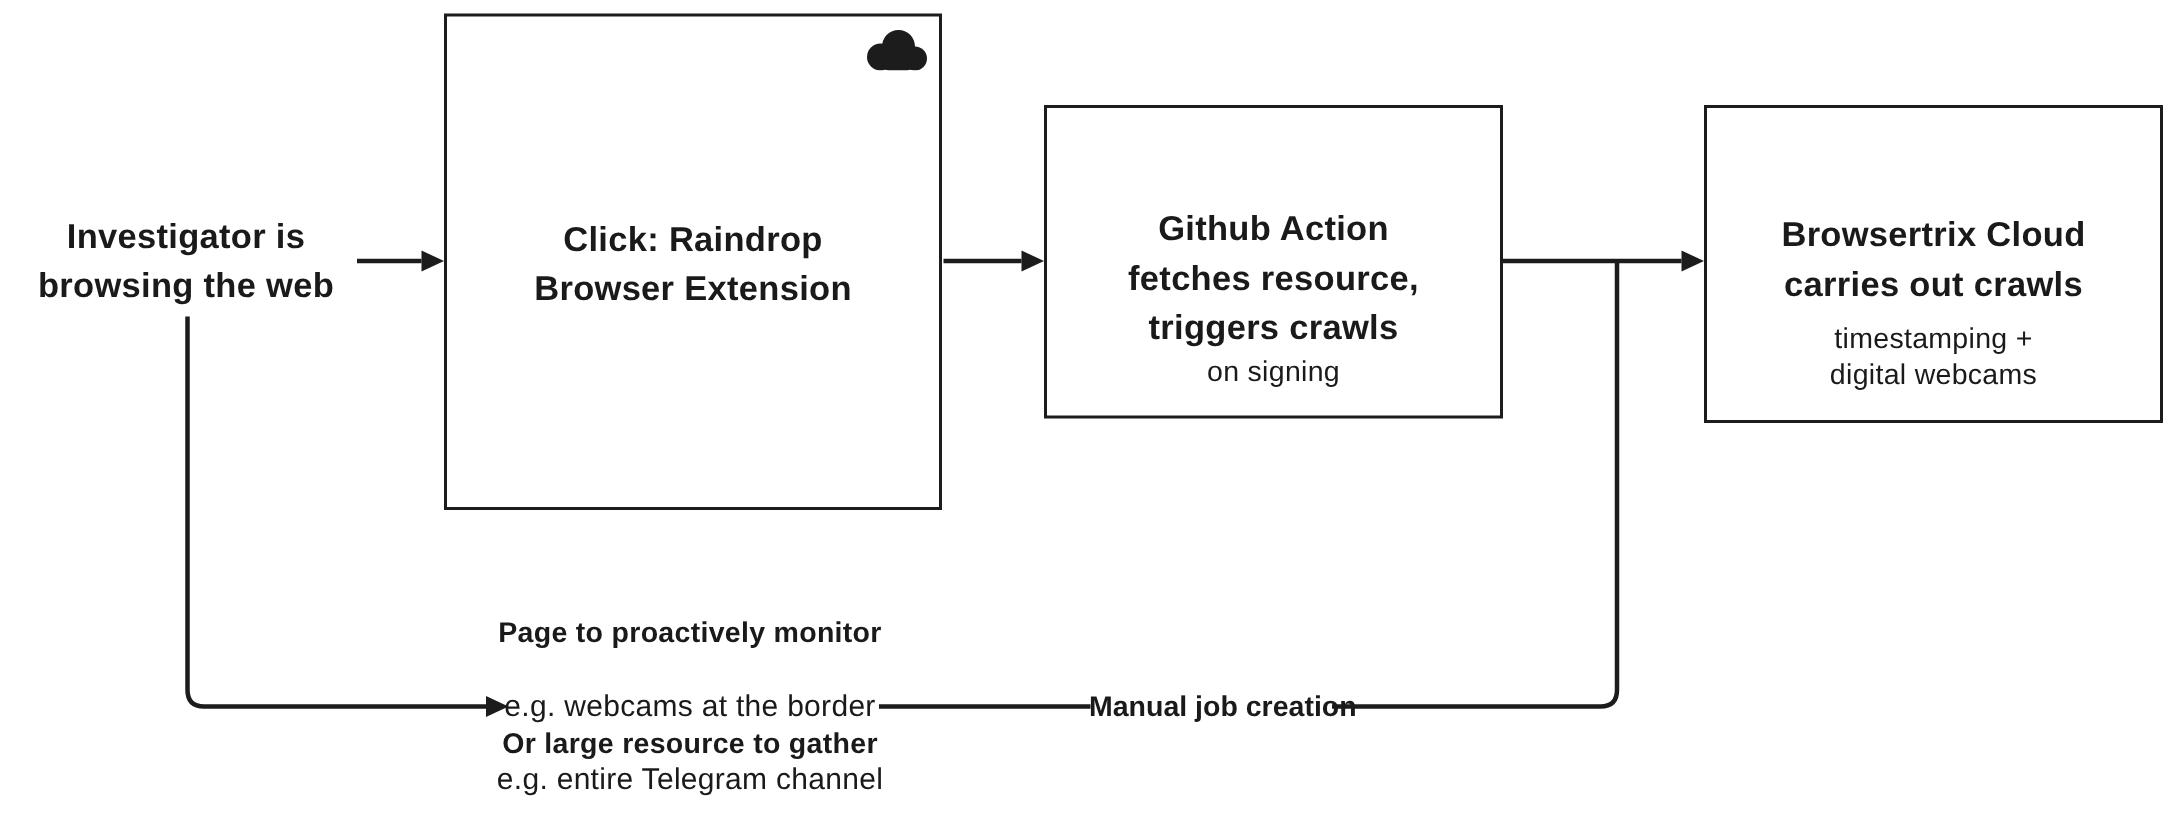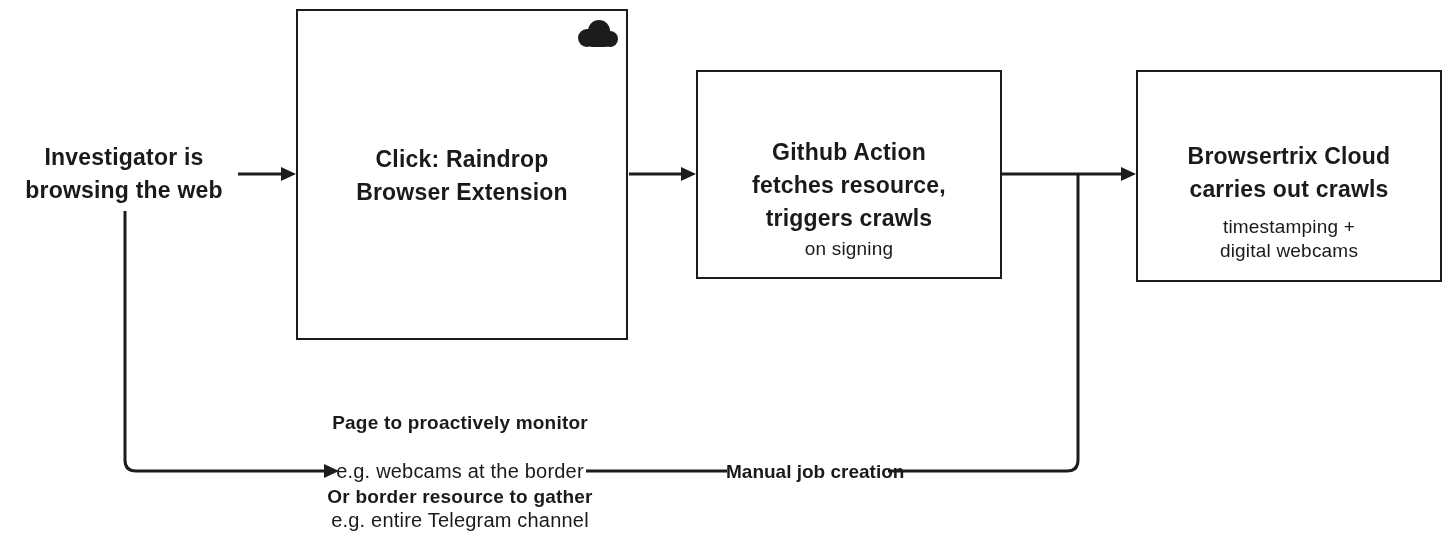--- a/index.html
+++ b/index.html
@@ -147,18 +147,18 @@
     <div>Browsertrix Cloud</div>
     <div>carries out crawls</div>
   </div>
   <div class="abs diagram-text node-subtitle browsertrix-subtitle">
     <div>timestamping +</div>
     <div>digital webcams</div>
   </div>
 
   <div class="abs diagram-text option-title option1-title">Page to proactively monitor</div>
   <div class="abs diagram-text option-example option1-example">e.g. webcams at the border</div>
-  <div class="abs diagram-text option-title option2-title">Or border resource to gather</div>
+  <div class="abs diagram-text option-title option2-title">Or large resource to gather</div>
   <div class="abs diagram-text option-example option2-example">e.g. entire Telegram channel</div>
 
   <div class="abs diagram-text manual-edge-label">Manual job creation</div>
 
 </div>
 
 </body></html>

